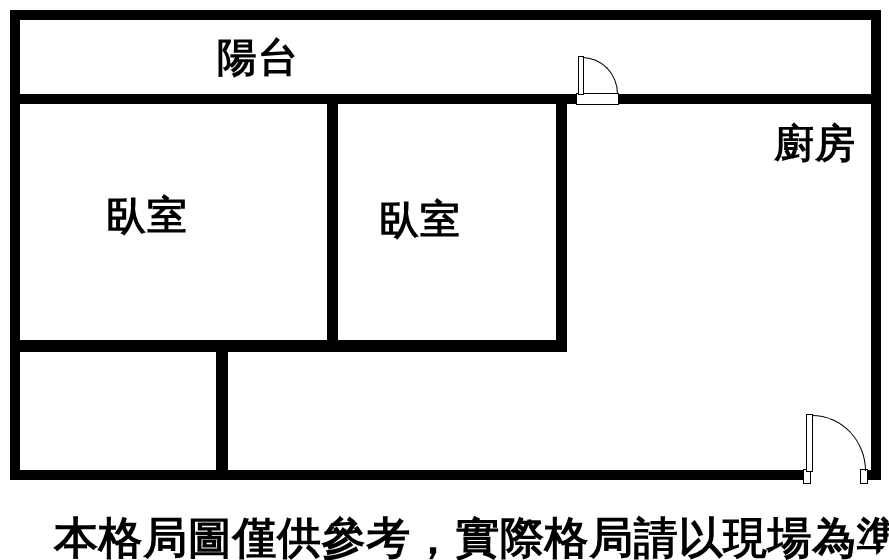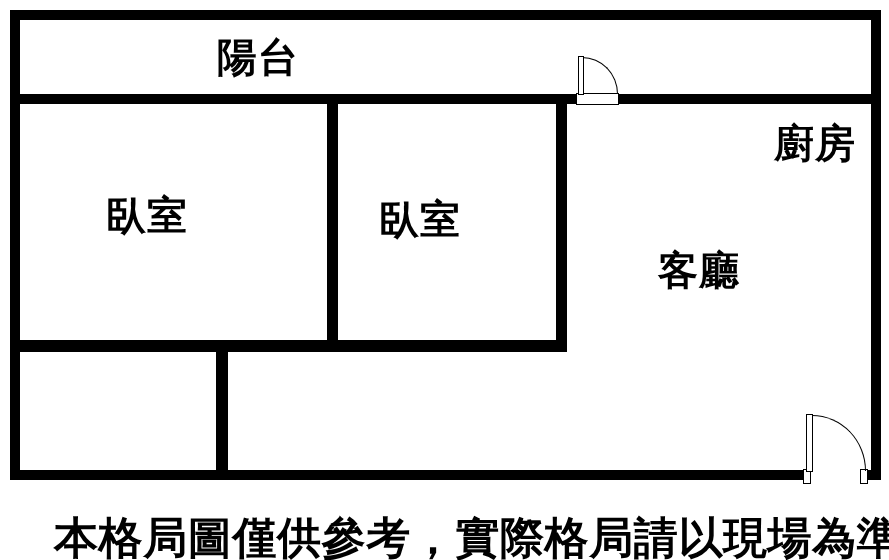--- a/index.html
+++ b/index.html
@@ -2,20 +2,21 @@
 <html><head>
 <meta charset="utf-8">
 <style>
   html,body{margin:0;padding:0;background:#ffffff;}
   .canvas{
     position:relative;
     width:889px;height:560px;
     background:#ffffff;
     overflow:hidden;
     font-family:"DejaVu Sans","Liberation Sans",sans-serif;
+    border-radius:29px;
   }
   .wall{position:absolute;background:#000000;}
   .room-label{
     position:absolute;
     width:170px;height:46px;line-height:46px;
     text-align:center;
     font-size:40px;font-weight:bold;color:#000000;
     letter-spacing:1px;
     white-space:nowrap;
   }
@@ -90,17 +91,16 @@
 
   <div class="door-jamb entry-jamb-left"></div>
   <div class="door-jamb entry-jamb-right"></div>
   <div class="door-arc entry-door-arc"></div>
   <div class="door-leaf entry-door-leaf"></div>
 
   <div class="room-label lbl-balcony">陽台</div>
   <div class="room-label lbl-bedroom-left">臥室</div>
   <div class="room-label lbl-bedroom-middle">臥室</div>
   <div class="room-label lbl-kitchen">廚房</div>
-  <div class="room-label lbl-living">客廳</div>
 
   <div class="disclaimer">本格局圖僅供參考，實際格局請以現場為準</div>
 
 </div>
 
 </body></html>

